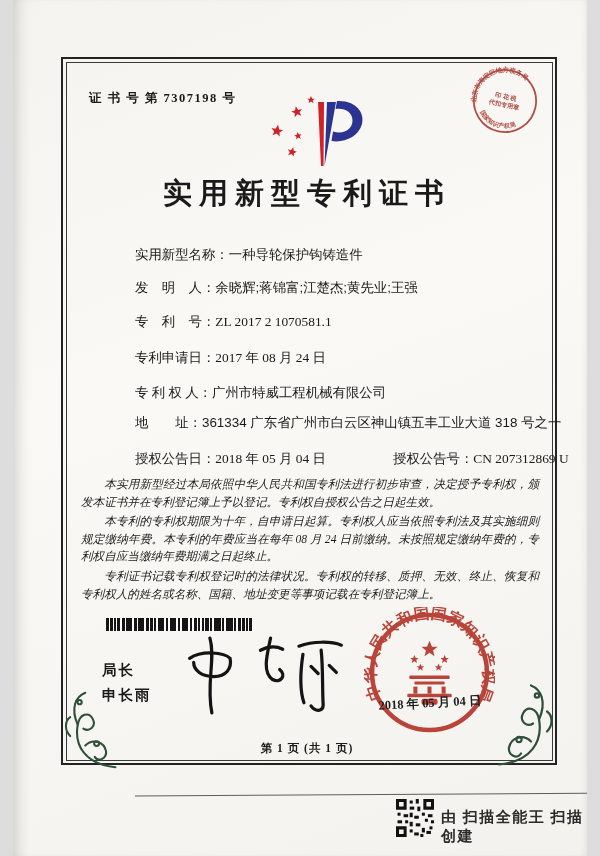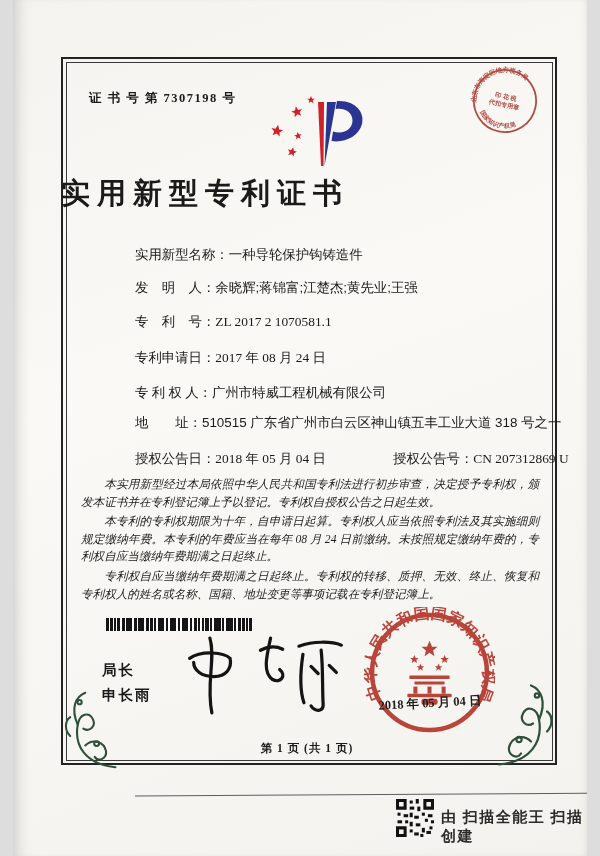--- a/index.html
+++ b/index.html
@@ -6,21 +6,21 @@
   #page{position:relative;width:574px;height:856px;margin:0 auto;overflow:hidden;
         background:linear-gradient(160deg,#f4f3f0 0%,#faf9f6 40%,#f3f2ee 100%);
         font-family:"Liberation Serif",serif;color:#1a1a1a;}
   #page:before{content:"";position:absolute;inset:0;pointer-events:none;
         box-shadow:inset 14px 0 18px -14px rgba(0,0,0,.25), inset -6px 0 10px -8px rgba(0,0,0,.15);}
   .abs{position:absolute;}
   
   .frame{left:48px;top:57px;width:492px;height:704px;border:2.5px solid #232323;}
   .frame-inner{position:absolute;inset:2.5px;border:1px solid #3a3a3a;}
   .certno{left:76px;top:90px;font-size:12.5px;font-weight:bold;letter-spacing:1.5px;}
-  .title{left:48px;top:174px;width:492px;text-align:left;font-size:29px;font-weight:bold;letter-spacing:7px;}
+  .title{left:48px;top:174px;width:492px;text-align:center;font-size:29px;font-weight:bold;letter-spacing:7px;}
   .frow{font-size:13.4px;font-weight:normal;white-space:nowrap;margin-left:32px;}
   .frow .fl{font-family:"Liberation Serif",serif;}
   .frow .fv{font-family:"Liberation Sans",sans-serif;}
   .frow-wrap{white-space:normal;width:452px;line-height:21px;}
   .paras{left:66px;top:474px;width:462px;}
   .paras p{margin:2px;text-indent:2em;font-size:11.6px;line-height:17.6px;font-style:italic;
            text-align:justify;color:#1c1c1c;}
   .barcode{left:93px;top:618px;width:147px;height:13px;background-color:#fff;
      background-image:
        repeating-linear-gradient(90deg,#151515 0 2px,transparent 2px 4px),
@@ -92,33 +92,33 @@
   <div class="abs frow" style="left:90px;top:313px">
     <span class="fl">专　利　号：</span><span class="fl">ZL 2017 2 1070581.1</span>
   </div>
   <div class="abs frow" style="left:90px;top:349px">
     <span class="fl">专利申请日：</span><span class="fl">2017 年 08 月 24 日</span>
   </div>
   <div class="abs frow" style="left:90px;top:384px">
     <span class="fl">专 利 权 人：</span><span class="fv">广州市特威工程机械有限公司</span>
   </div>
   <div class="abs frow frow-wrap" style="left:90px;top:412px">
-    <span class="fl">地　　址：</span><span class="fv">510515 广东省广州市白云区神山镇五丰工业大道 318 号之一</span>
+    <span class="fl">地　　址：</span><span class="fv">361334 广东省广州市白云区神山镇五丰工业大道 318 号之一</span>
   </div>
   <div class="abs frow" style="left:90px;top:450px">
     <span class="fl">授权公告日：</span><span class="fl">2018 年 05 月 04 日</span>
   </div>
   <div class="abs frow" style="left:348px;top:450px">
     <span class="fl">授权公告号：</span><span class="fl">CN 207312869 U</span>
   </div>
 
   <div class="abs paras">
     <p>本实用新型经过本局依照中华人民共和国专利法进行初步审查，决定授予专利权，颁发本证书并在专利登记簿上予以登记。专利权自授权公告之日起生效。</p>
     <p>本专利的专利权期限为十年，自申请日起算。专利权人应当依照专利法及其实施细则规定缴纳年费。本专利的年费应当在每年 08 月 24 日前缴纳。未按照规定缴纳年费的，专利权自应当缴纳年费期满之日起终止。</p>
-    <p>专利权自应当缴纳年费期满之日起终止。专利权的转移、质押、无效、终止、恢复和专利权人的姓名或名称、国籍、地址变更等事项记载在专利登记簿上。</p>
+    <p>专利证书记载专利权登记时的法律状况。专利权的转移、质押、无效、终止、恢复和专利权人的姓名或名称、国籍、地址变更等事项记载在专利登记簿上。</p>
   </div>
 
   <div class="abs barcode"></div>
 
   <div class="abs officer" style="left:89px;top:661px">局长</div>
   <div class="abs officer" style="left:89px;top:686px">申长雨</div>
 
   <svg class="abs" style="left:168px;top:632px" width="168" height="86" viewBox="0 0 165 85">
     <g fill="none" stroke="#141414" stroke-width="3.2" stroke-linecap="round">
       <path d="M28 6 C34 26 24 52 30 80"></path>

